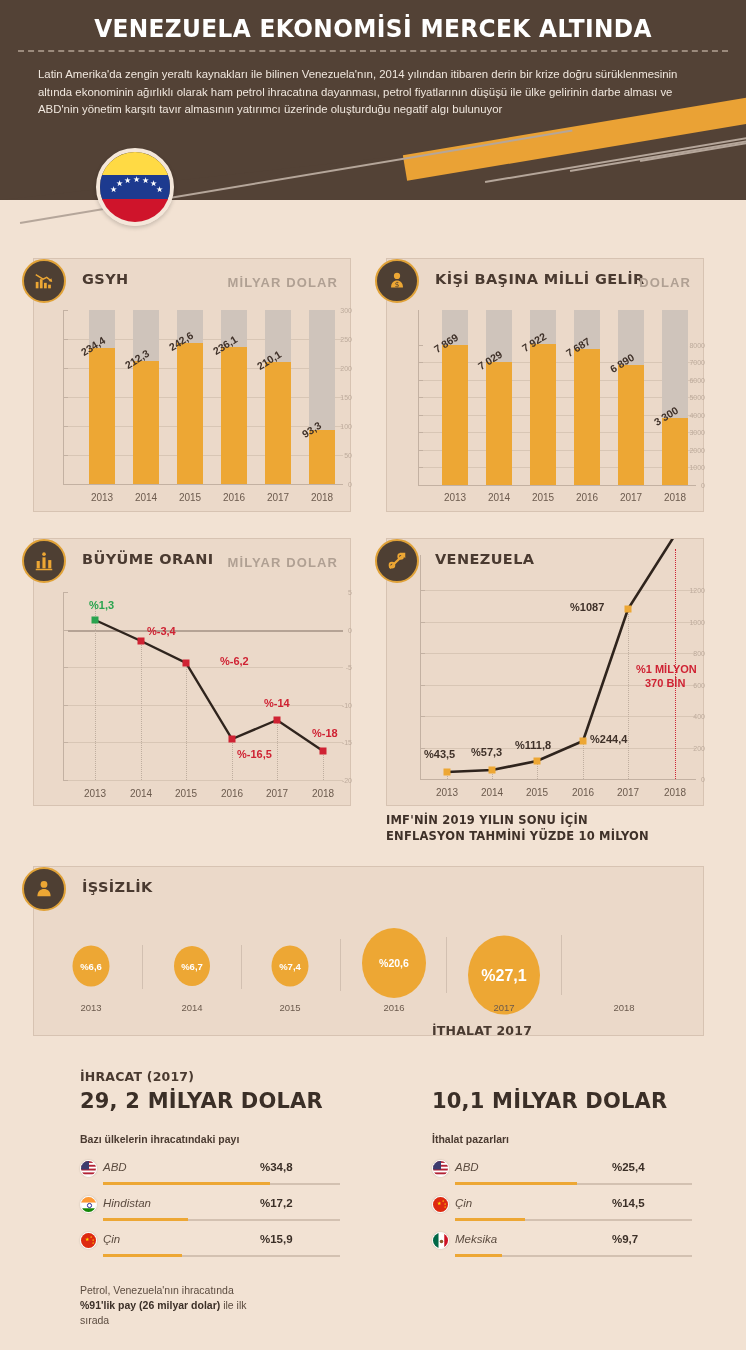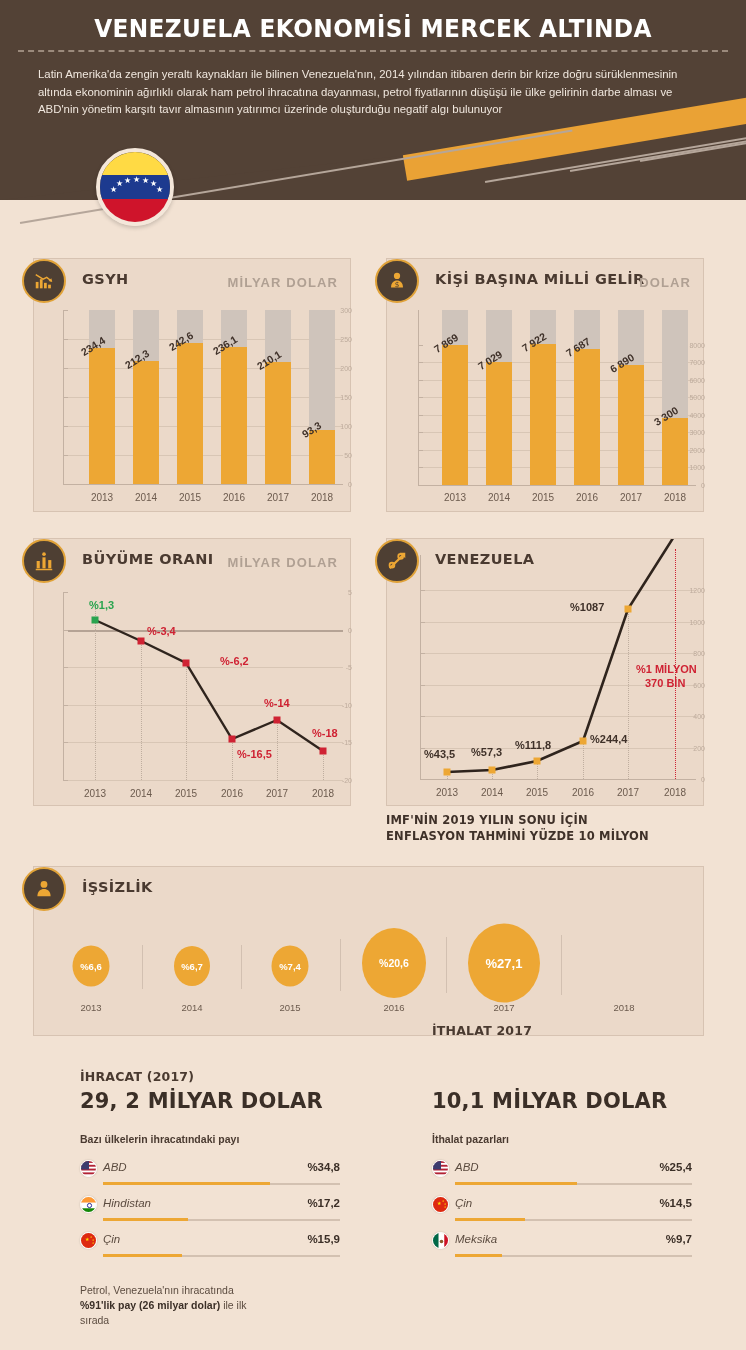--- a/index.html
+++ b/index.html
@@ -138,21 +138,21 @@
     color: #ffffff; font-weight: bold;
     transform: translate(-50%,-50%);
   }
   .sep { position: absolute; width: 1px; background: rgba(190,172,156,0.55); }
 
   
   .sec-sub { position:absolute; font-size: 12.5px; font-weight:bold; color:#4a3a30; letter-spacing:.2px; font-family:"DejaVu Sans", sans-serif;}
   .sec-big { position:absolute; font-size: 21px; font-weight:bold; color:#3b2f27; letter-spacing:.2px; font-family:"DejaVu Sans", sans-serif;}
   .sec-cap { position:absolute; font-size: 10.5px; font-weight:bold; color:#4a3a30;}
   .row-country { position:absolute; font-size: 11.5px; color:#5c4c40;font-style:italic;}
-  .row-pct { position:absolute; font-size: 11.5px; font-weight:bold; color:#3b2f27; text-align:right;}
+  .row-pct { position:absolute; font-size: 11.5px; font-weight:bold; color:#3b2f27; }
   .row-track { position:absolute; height:2px; background: rgba(185,166,150,0.55);}
   .row-fill { position:absolute; height:3px; background:#eda734;}
   .flag-mini {
     position:absolute; width:17px; height:17px; border-radius:50%;
     overflow:hidden; border:1.5px solid #fff; box-shadow:0 0 2px rgba(0,0,0,.2);
   }
   .footnote { position:absolute; font-size:10.5px; line-height:15px; color:#5c4c40; }
   .footnote b { color:#3b2f27; }
 </style>
 </head>
@@ -499,21 +499,21 @@
     </div>
   <div class="bubble" style="left:158px; top:99px; width:36px;  height:40px;  font-size:9.5px;">
       <span>%6,7</span>
     </div>
   <div class="bubble" style="left:256px; top:99px; width:37px;  height:41px;  font-size:9.5px;">
       <span>%7,4</span>
     </div>
   <div class="bubble" style="left:360px; top:96px; width:64px;  height:70px;  font-size:10.5px;">
       <span>%20,6</span>
     </div>
-  <div class="bubble" style="left:470px; top:96px; width:72px;  height:79px;  font-size:13px;">
+  <div class="bubble" style="left:470px; top:108px; width:72px;  height:79px;  font-size:16px;">
       <span>%27,1</span>
     </div>
 
   <div class="xlab" style="left:57px;  top:135px; font-size:9.5px;">2013</div>
   <div class="xlab" style="left:158px; top:135px; font-size:9.5px;">2014</div>
   <div class="xlab" style="left:256px; top:135px; font-size:9.5px;">2015</div>
   <div class="xlab" style="left:360px; top:135px; font-size:9.5px;">2016</div>
   <div class="xlab" style="left:470px; top:135px; font-size:9.5px;">2017</div>
   <div class="xlab" style="left:590px; top:135px; font-size:9.5px;">2018</div>
 </div>

